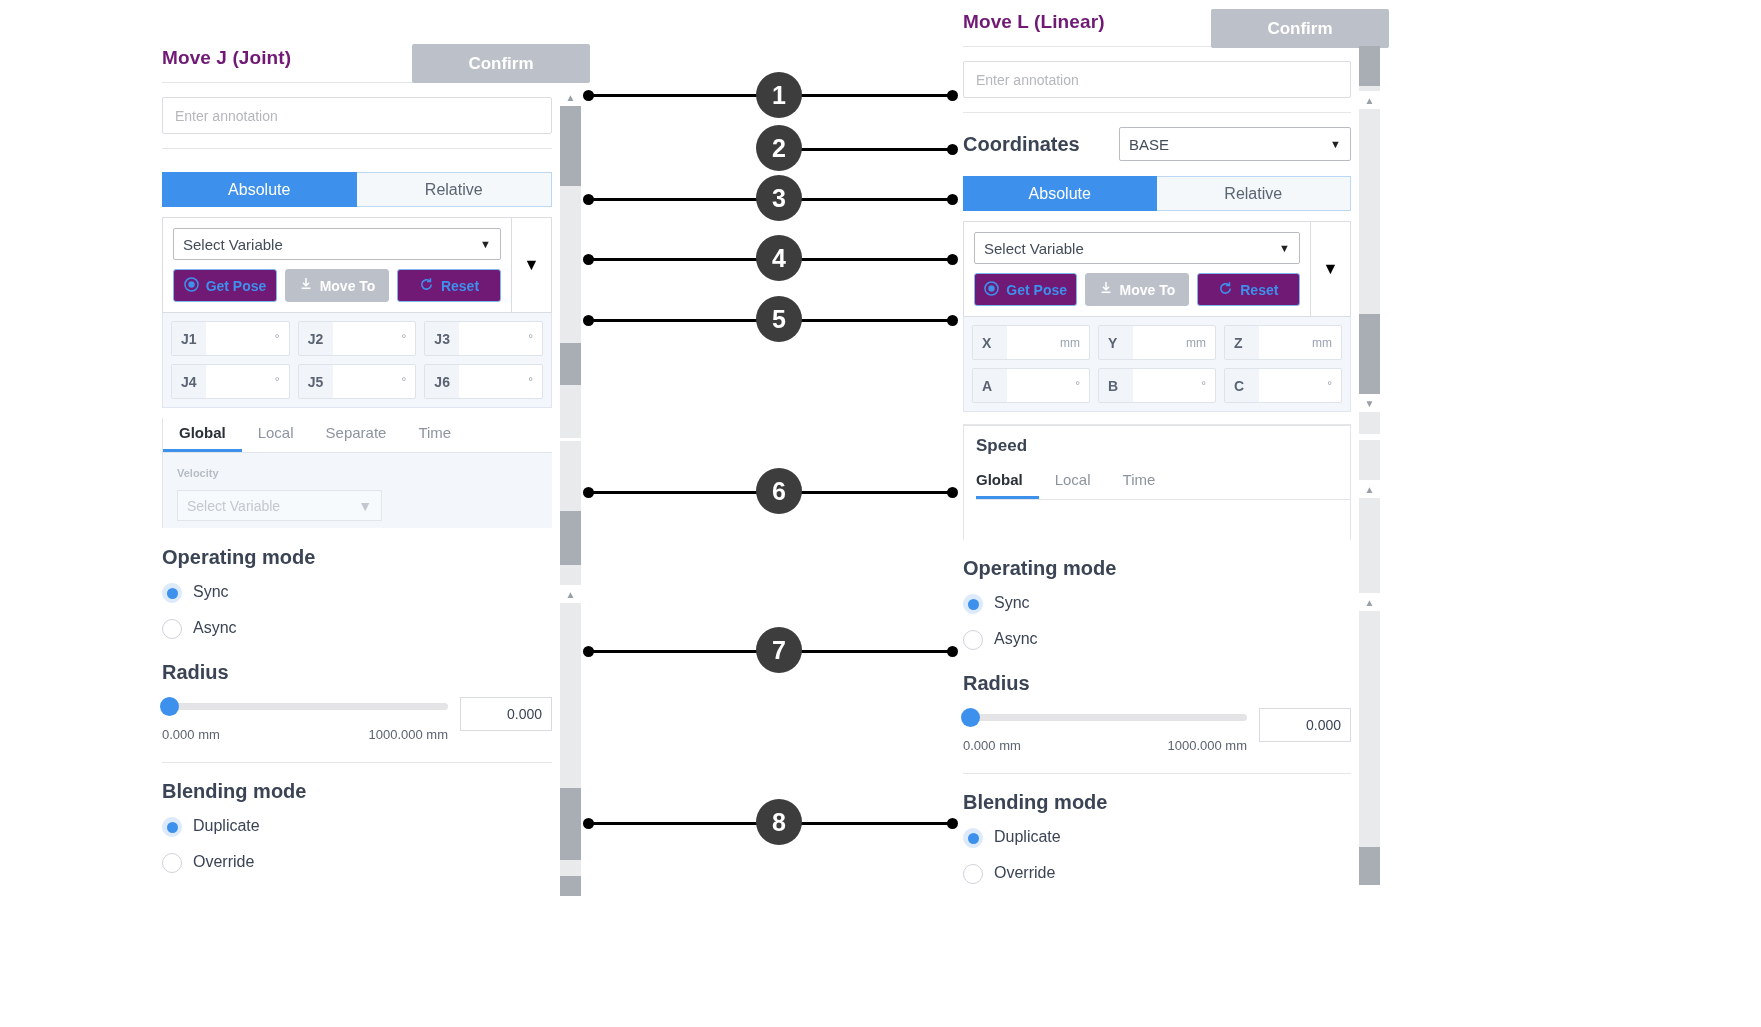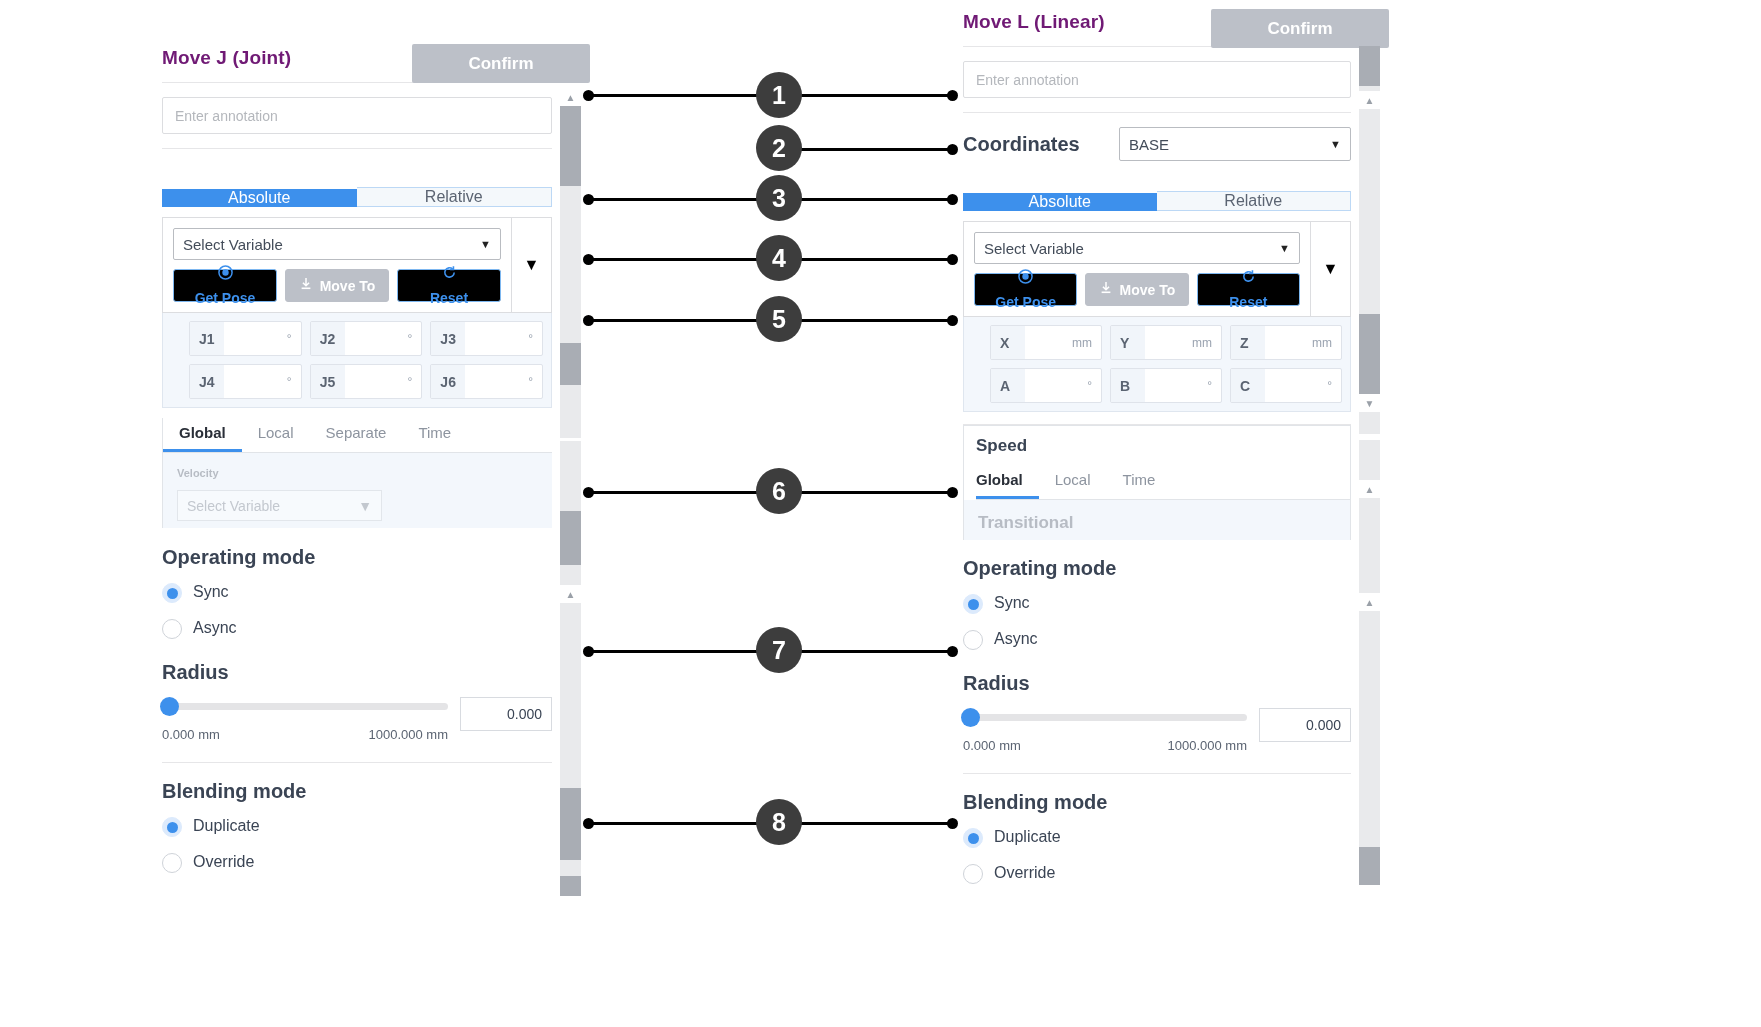--- a/index.html
+++ b/index.html
@@ -28,47 +28,47 @@
   }
   .hr { height:1px; background:#e6e6e8; width:100%; }
 
   .annotation-input {
     width:100%; height:37px; border:1px solid #dcdde0; background:#fff;
     font-size:14px; color:#b4b7bc; padding-left:12px; display:flex;
     align-items:center; border-radius:2px;
   }
 
   
-  .seg { display:flex; width:100%; height:35px;align-items:flex-end; }
+  .seg { display:flex; width:100%; height:35px; }
   .seg > div {
     flex:1; display:flex; align-items:center; justify-content:center;
     font-size:16px;
   }
   .seg .on { background:#3d90ec; color:#fff; }
   .seg .off { background:#f4f8fb; color:#5b6472; border:1px solid #bcd8f5; border-left:none;}
 
   
   .varbox { border:1px solid #dcdde0; background:#fff; padding:10px; }
   .select {
     height:32px; border:1px solid #b9bcc1; background:#fff; display:flex;
     align-items:center; justify-content:space-between; padding:0 9px;
     font-size:15px; color:#434c59; border-radius:2px;
   }
   .select .caret { font-size:11px; color:#222; }
   .btnrow { display:flex; gap:8px; margin-top:9px; }
   .ghbtn {
     flex:1; height:33px; display:flex; align-items:center; justify-content:center;
     gap:7px; font-size:14px; font-weight:bold; border-radius:3px;
   }
-  .ghbtn.blue { background:#000000; color:#3d90ec; border:1px solid #7db7f0;flex-direction:column; }
+  .ghbtn.blue { background:#701a75; color:#3d90ec; border:1px solid #7db7f0; }
   .ghbtn.gray { background:#bcc0c8; color:#fff; border:1px solid #bcc0c8; }
 
   
   .fieldwrap { background:#f3f7fc; border:1px solid #dfe6ef; padding:8px; }
-  .frow { display:flex; gap:8px;margin-left:18px; }
+  .frow { display:flex; gap:8px; }
   .frow + .frow { margin-top:8px;justify-content:center; }
   .fld {
     flex:1; height:35px; display:flex; align-items:center; background:#fff;
     border:1px solid #dfe3ea; border-radius:2px; overflow:hidden;
   }
   .fld .lbl {
     width:34px; height:100%; background:#f1f5fa; display:flex; align-items:center;
     justify-content:flex-start; padding-left:9px; font-size:14px; font-weight:bold;
     color:#5b6472;
   }
@@ -425,23 +425,20 @@
 
     <div class="hr" style="margin-top:12px;"></div>
 
     <div style="margin-top:0; border:1px solid #e1e4e8; border-bottom:none; padding:10px 0 0 12px; overflow:hidden; height:115px;">
       <div class="sec-title" style="font-size:17px;">Speed</div>
       <div class="tabs" style="margin-top:9px;">
         <div class="active" style="padding-left:0;">Global</div>
         <div>Local</div>
         <div>Time</div>
       </div>
-      <div style="background:#f3f7fc; margin-left:-12px; padding:13px 0 0 14px; height:46px;">
-        <div style="font-size:17px; font-weight:bold; color:#b7bcc4;">Transitional</div>
-      </div>
     </div>
 
     <div style="margin-top:17px;">
       <div class="sec-title">Operating mode</div>
       <div class="radio-row" style="margin-top:14px;">
         <span class="radio sel"></span>
         <span class="radio-lbl">Sync</span>
       </div>
       <div class="radio-row" style="margin-top:16px;">
         <span class="radio"></span>

